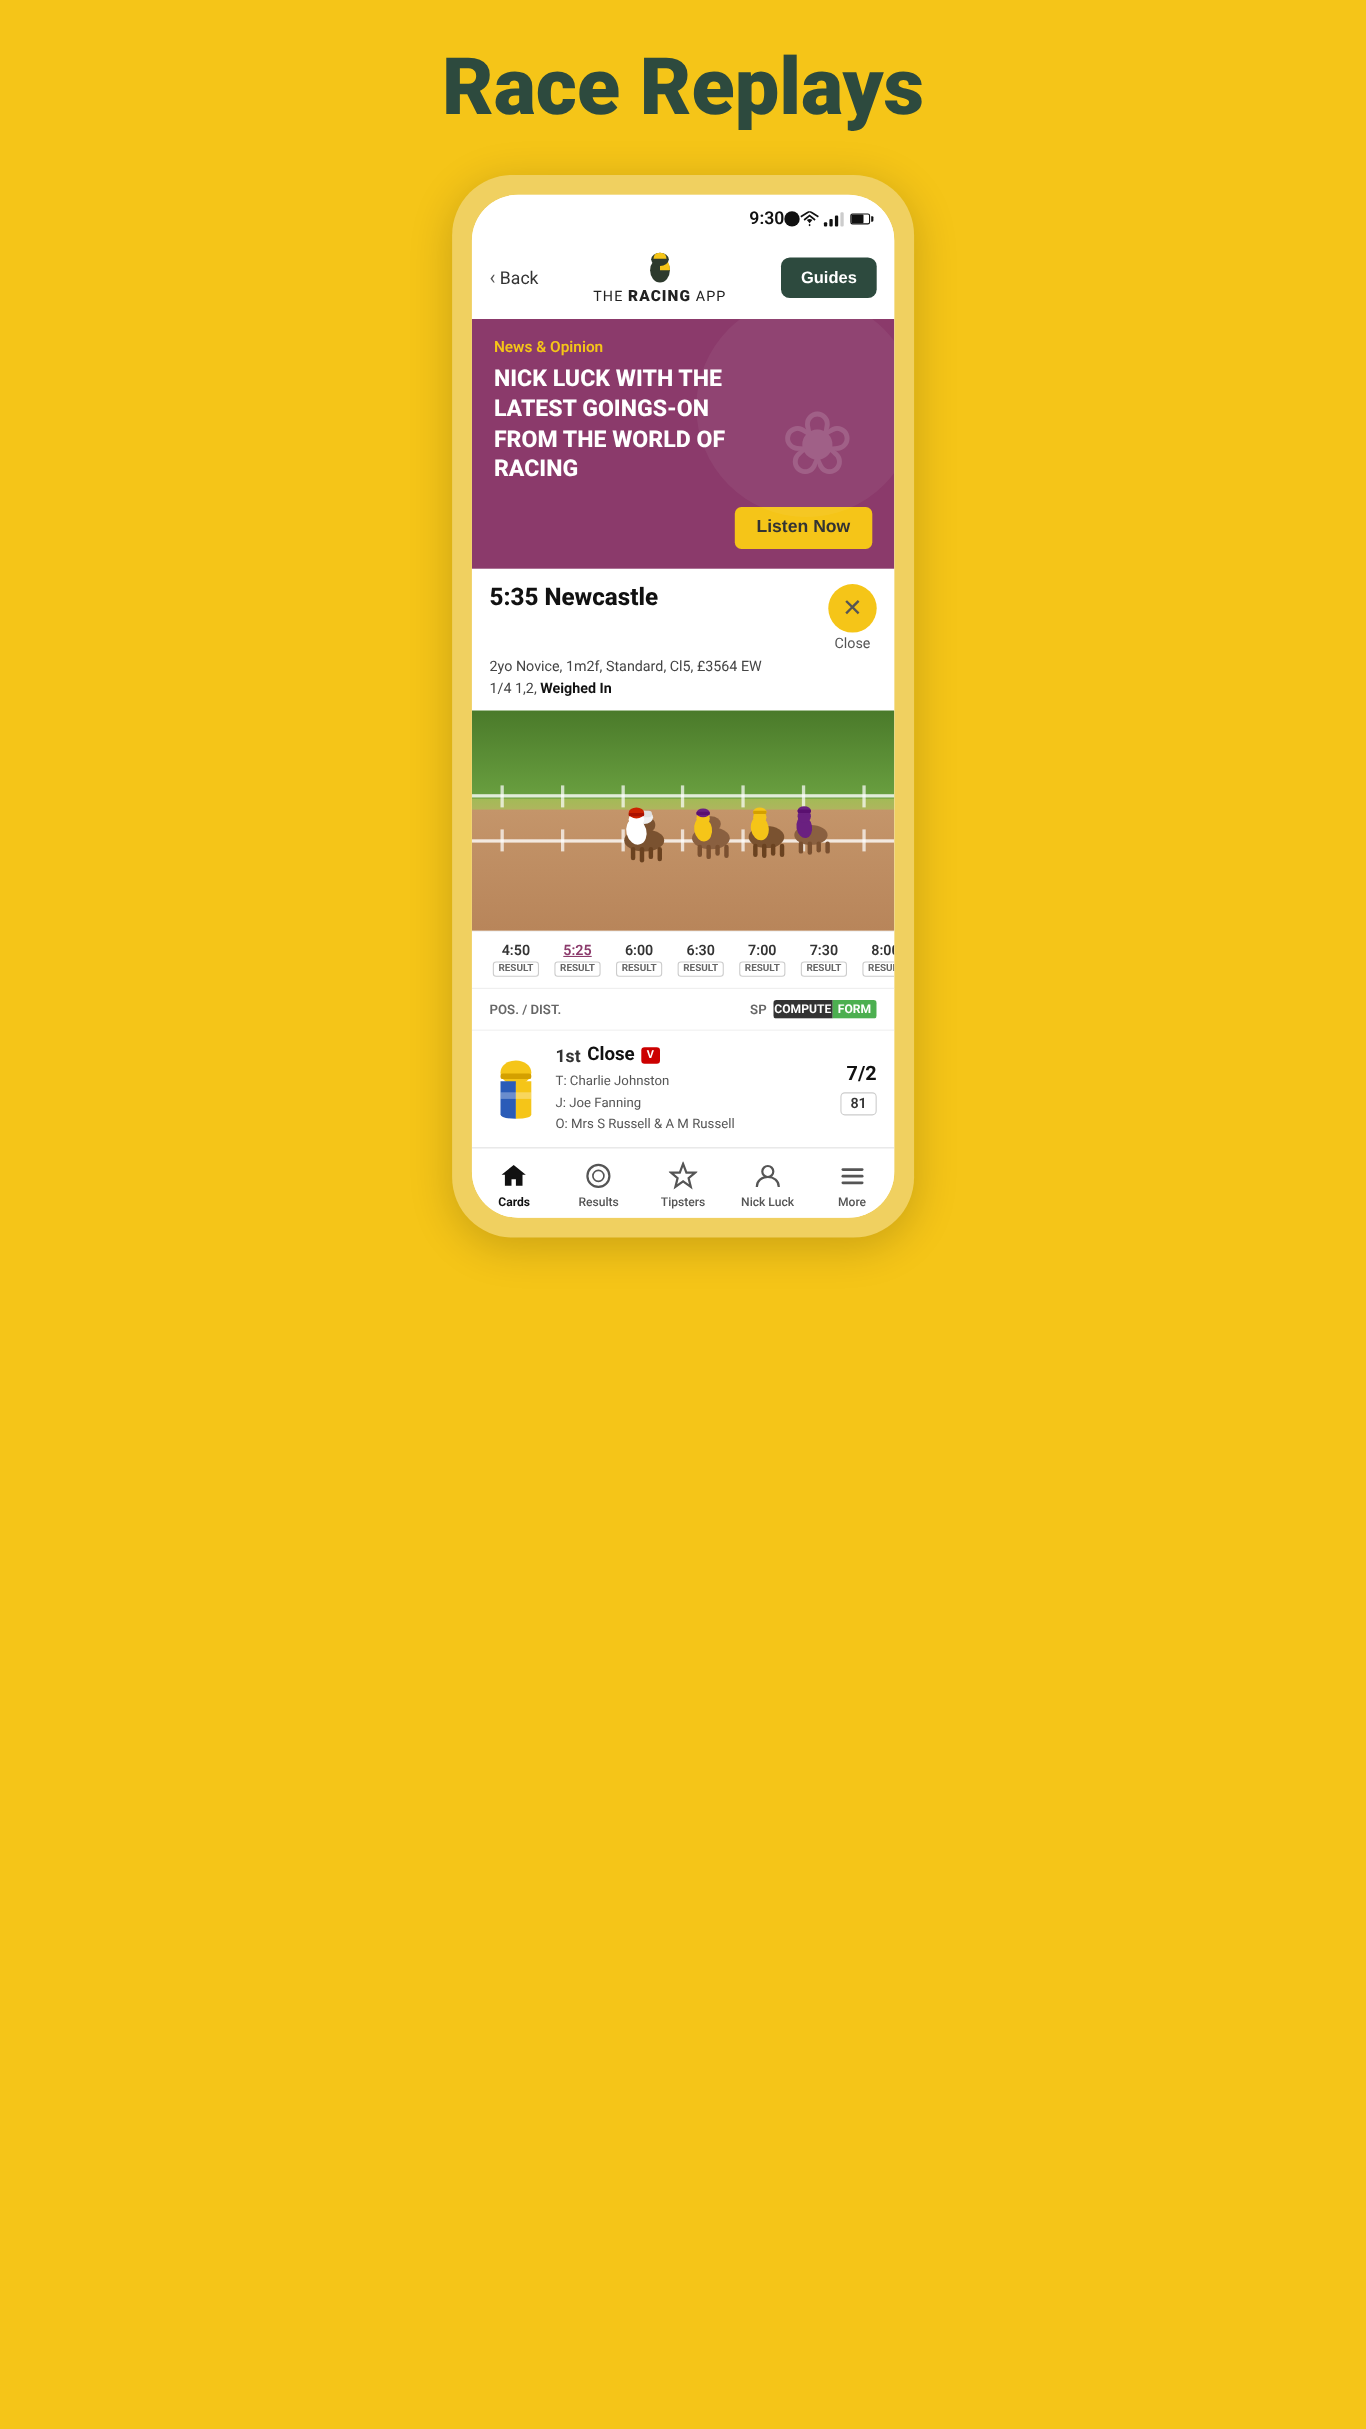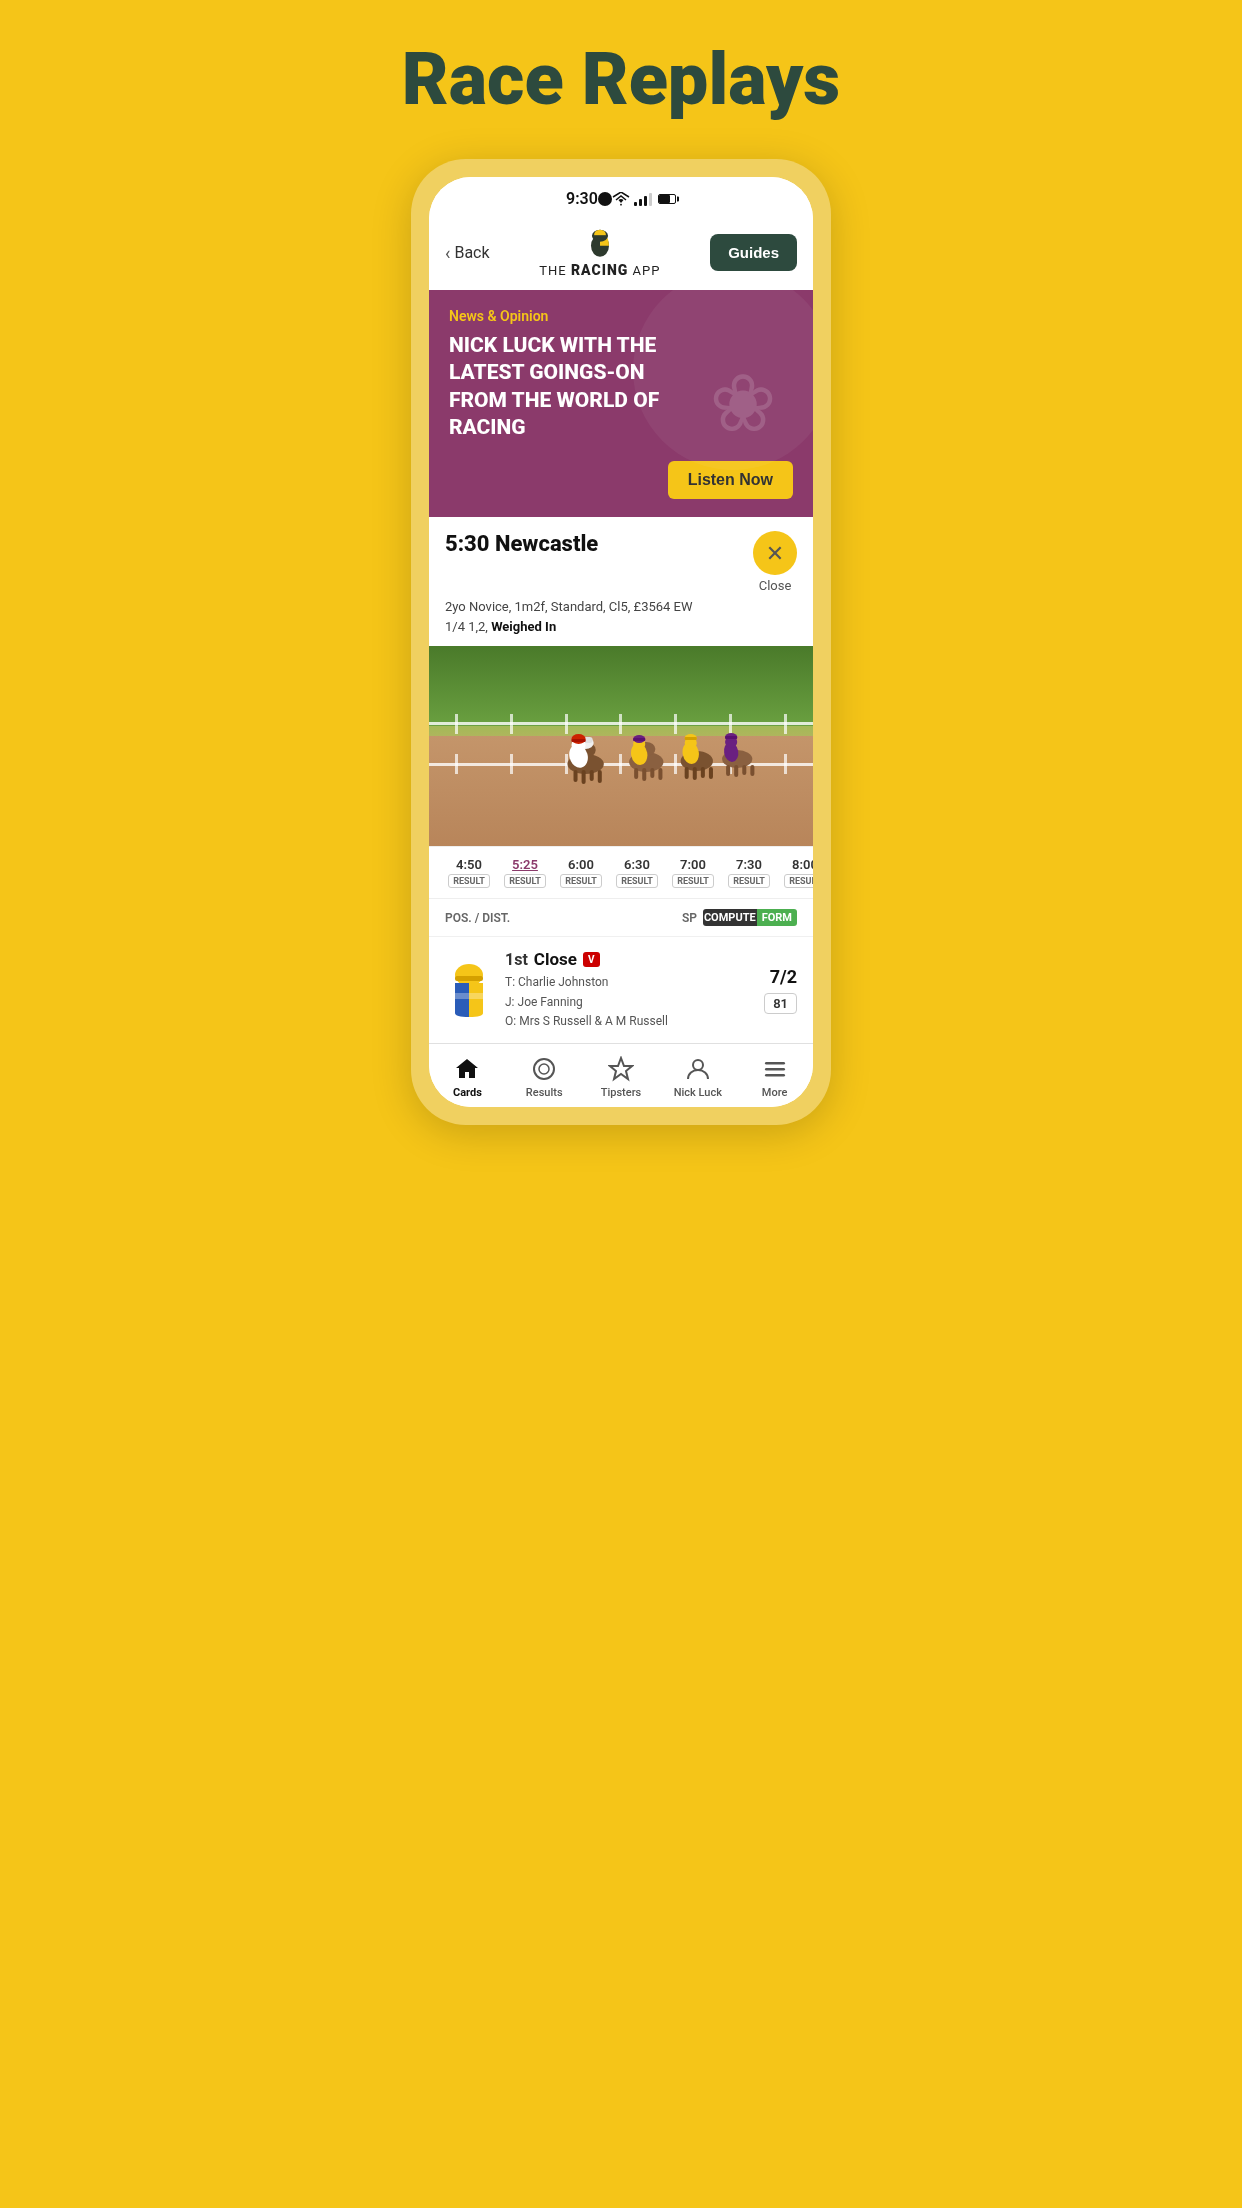--- a/index.html
+++ b/index.html
@@ -36,21 +36,21 @@
     .phone-screen {
       background: #ffffff;
       border-radius: 42px;
       overflow: hidden;
       width: 100%;
     }
 
     
     .status-bar {
       display: flex;
-      justify-content: center;
+      justify-content: flex-end;
       align-items: center;
       padding: 12px 22px 8px;
       background: #fff;
     }
 
     .status-time {
       font-size: 16px;
       font-weight: 600;
       color: #111;
     }
@@ -605,21 +605,21 @@
     <div class="news-banner">
       <div class="banner-pattern">❀</div>
       <div class="news-category">News &amp; Opinion</div>
       <div class="news-headline">NICK LUCK WITH THE LATEST GOINGS-ON FROM THE WORLD OF RACING</div>
       <button class="listen-button">Listen Now</button>
     </div>
 
     <div class="race-info-section">
       <div class="race-header">
         <div>
-          <div class="race-title">5:30 Newcastle</div>
+          <div class="race-title">5:35 Newcastle</div>
         </div>
         <div class="close-button">
           <div class="close-circle">✕</div>
           <span class="close-label">Close</span>
         </div>
       </div>
       <div class="race-details">
         <span>2yo Novice, 1m2f, Standard, Cl5, £3564 EW</span><br>
         <span>1/4 1,2,</span> <strong>Weighed In</strong>
       </div>

